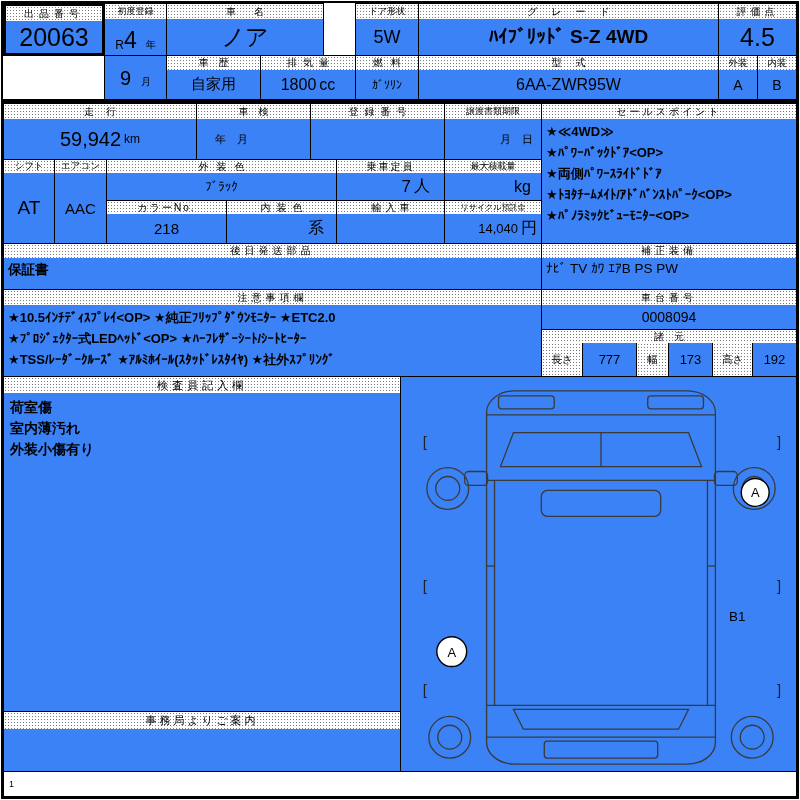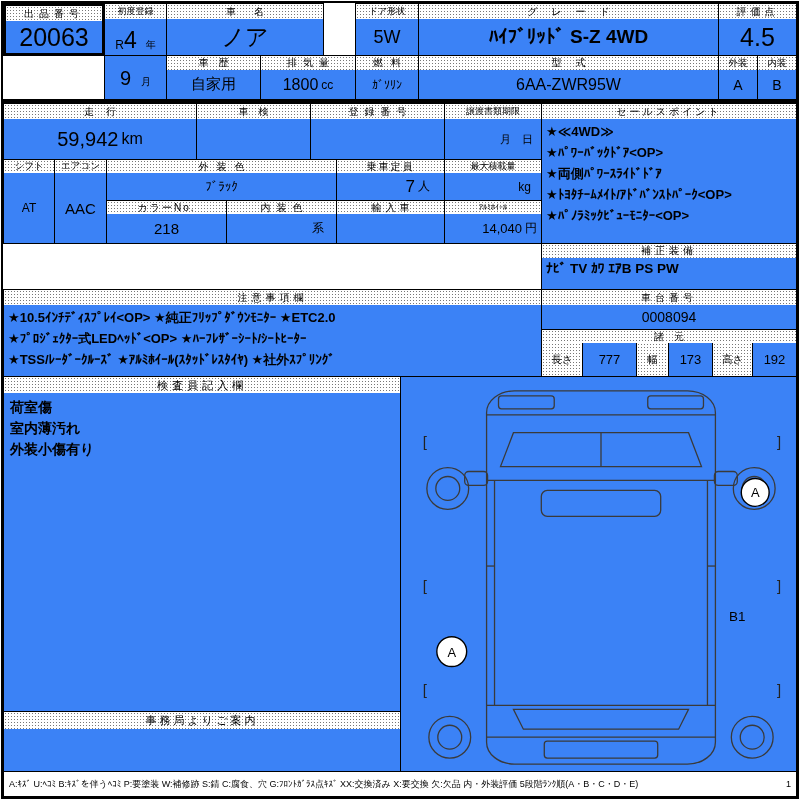--- a/index.html
+++ b/index.html
@@ -10,21 +10,21 @@
   .hd{flex:0 0 auto;display:flex;align-items:center;justify-content:center;
       font-size:10px;white-space:nowrap;overflow:hidden;
       background-color:#fff;
       background-image:radial-gradient(#777 0.7px, transparent 0.9px);
       background-size:3px 3px}
   .val{flex:1 1 auto;display:flex;align-items:center;justify-content:center;
        white-space:nowrap;overflow:hidden}
   .left{justify-content:flex-start}
   .right{justify-content:flex-end}
   .top{align-items:flex-start}
-  .unit{font-size:12px;margin-left:3px}
+  .unit{font-size:16px;margin-left:3px}
   .lines{flex:1 1 auto;padding:2px 4px;overflow:hidden}
   .lines div{font-size:13px;font-weight:600;line-height:21px;white-space:nowrap}
   .frame{position:absolute;left:1px;top:1px;width:798px;height:798px;
          border:2px solid #000;box-sizing:border-box;pointer-events:none;z-index:40}
   .divider{position:absolute;left:3px;top:99px;width:794px;height:4px;background:#000;z-index:5}
   .dimrow{flex:1 1 auto;display:flex}
   .dimrow>div{display:flex;align-items:center;justify-content:center;box-sizing:border-box}
   .dimrow>div+div{border-left:1px solid #000}
   .subcols{flex:1 1 auto;display:flex}
   .subcol{flex:1;display:flex;flex-direction:column}
@@ -115,26 +115,27 @@
       </div>
     </div>
   </div>
 
   <div class="divider"></div>
 
   <div class="c" style="left:3px;top:103px;width:194px;height:57px">
     <div class="hd" style="height:15px;letter-spacing:12px;padding-left:12px">走行</div>
     <div class="val">
       <span style="font-size:20px">59,942</span>
-        <span class="unit" style="font-size:16px">km</span>
+        <span class="unit" style="font-size:12px">km</span>
     </div>
   </div>
 
   <div class="c" style="left:196px;top:103px;width:115px;height:57px">
     <div class="hd" style="height:15px;letter-spacing:10px;padding-left:10px">車検</div>
+    <div class="val left" style="font-size:11px;padding-left:18px">年　月</div>
   </div>
 
   <div class="c" style="left:310px;top:103px;width:135px;height:57px">
     <div class="hd" style="height:15px;letter-spacing:6px;padding-left:6px">登録番号</div>
     <div class="val"></div>
   </div>
 
   <div class="c" style="left:444px;top:103px;width:98px;height:57px">
     <div class="hd" style="height:15px;font-size:9px">譲渡書類期限</div>
     <div class="val right" style="font-size:11px;padding-right:8px">月　日</div>
@@ -146,21 +147,21 @@
       <div>★≪4WD≫</div>
       <div>★ﾊﾟﾜｰﾊﾞｯｸﾄﾞｱ&lt;OP&gt;</div>
       <div>★両側ﾊﾟﾜｰｽﾗｲﾄﾞﾄﾞｱ</div>
       <div>★ﾄﾖﾀﾁｰﾑﾒｲﾄ/ｱﾄﾞﾊﾞﾝｽﾄﾊﾟｰｸ&lt;OP&gt;</div>
       <div>★ﾊﾟﾉﾗﾐｯｸﾋﾞｭｰﾓﾆﾀｰ&lt;OP&gt;</div>
     </div>
   </div>
 
   <div class="c" style="left:3px;top:159px;width:52px;height:85px">
     <div class="hd" style="height:13px;font-size:9.5px">シフト</div>
-    <div class="val" style="font-size:12px">AT</div>
+    <div class="val" style="font-size:19px">AT</div>
   </div>
 
   <div class="c" style="left:54px;top:159px;width:53px;height:85px">
     <div class="hd" style="height:13px;font-size:9.5px">エアコン</div>
     <div class="val" style="font-size:15px">AAC</div>
   </div>
 
   <div class="c" style="left:106px;top:159px;width:231px;height:42px">
     <div class="hd" style="height:13px;letter-spacing:8px;padding-left:8px">外装色</div>
     <div class="val" style="font-size:13px">ﾌﾞﾗｯｸ</div>
@@ -194,31 +195,35 @@
 
   <div class="c" style="left:226px;top:200px;width:111px;height:44px">
     <div class="hd" style="height:13px;letter-spacing:6px;padding-left:6px">内装色</div>
     <div class="val right" style="padding-right:12px">
       <span style="font-size:12px"></span>
         <span class="unit">系</span>
     </div>
   </div>
 
   <div class="c" style="left:444px;top:200px;width:98px;height:44px">
-    <div class="hd" style="height:13px;font-size:8px">ｱﾙﾐﾎｲｰﾙ</div>
+    <div class="hd" style="height:13px;font-size:8px">リサイクル預託金</div>
     <div class="val right" style="padding-right:4px">
       <span style="font-size:13px">14,040</span>
         <span class="unit">円</span>
     </div>
   </div>
 
+  <div class="c" style="left:3px;top:243px;width:539px;height:47px">
+    <div class="hd" style="height:14px;letter-spacing:4px">後日発送部品</div>
+    <div class="val left top" style="font-size:13.5px;font-weight:600;padding:3px 0 0 4px">保証書</div>
+  </div>
 
   <div class="c" style="left:541px;top:243px;width:256px;height:47px">
     <div class="hd" style="height:14px;letter-spacing:4px">補正装備</div>
-    <div class="val left top" style="font-size:13.5px;font-weight:700;padding:3px 0 0 4px">ﾅﾋﾞ TV ｶﾜ ｴｱB PS PW</div>
+    <div class="val left top" style="font-size:13.5px;font-weight:400;padding:3px 0 0 4px">ﾅﾋﾞ TV ｶﾜ ｴｱB PS PW</div>
   </div>
 
   <div class="c" style="left:3px;top:289px;width:539px;height:88px">
     <div class="hd" style="height:15px;letter-spacing:4px">注意事項欄</div>
     <div class="lines">
       <div>★10.5ｲﾝﾁﾃﾞｨｽﾌﾟﾚｲ&lt;OP&gt; ★純正ﾌﾘｯﾌﾟﾀﾞｳﾝﾓﾆﾀｰ ★ETC2.0</div>
       <div>★ﾌﾟﾛｼﾞｪｸﾀｰ式LEDﾍｯﾄﾞ&lt;OP&gt; ★ﾊｰﾌﾚｻﾞｰｼｰﾄ/ｼｰﾄﾋｰﾀｰ</div>
       <div>★TSS/ﾚｰﾀﾞｰｸﾙｰｽﾞ ★ｱﾙﾐﾎｲｰﾙ(ｽﾀｯﾄﾞﾚｽﾀｲﾔ) ★社外ｽﾌﾟﾘﾝｸﾞ</div>
     </div>
   </div>
@@ -296,18 +301,17 @@
         <circle cx="355" cy="116" r="14" fill="#fff" stroke="#000" stroke-width="1.4"></circle>
         <text x="355" y="121" font-size="13" text-anchor="middle" fill="#000">A</text>
         <text x="337" y="245" font-size="13.5" text-anchor="middle" fill="#000">B1</text>
         <circle cx="50" cy="276" r="15" fill="#fff" stroke="#000" stroke-width="1.4"></circle>
         <text x="50" y="281" font-size="13" text-anchor="middle" fill="#000">A</text>
       </g>
     </svg>
   </div>
 
   <div class="legendbar">
-    <span>A:ｷｽﾞ U:ﾍｺﾐ B:ｷｽﾞを伴うﾍｺﾐ P:要塗装 W:補修跡 S:錆 C:腐食、穴 G:ﾌﾛﾝﾄｶﾞﾗｽ点ｷｽﾞ XX:交換済み X:要交換 欠:欠品  内・外装評価 5段階ﾗﾝｸ順(A・B・C・D・E)</span>
     <span>1</span>
   </div>
 
   <div class="frame"></div>
 </div>
 
 </body></html>

